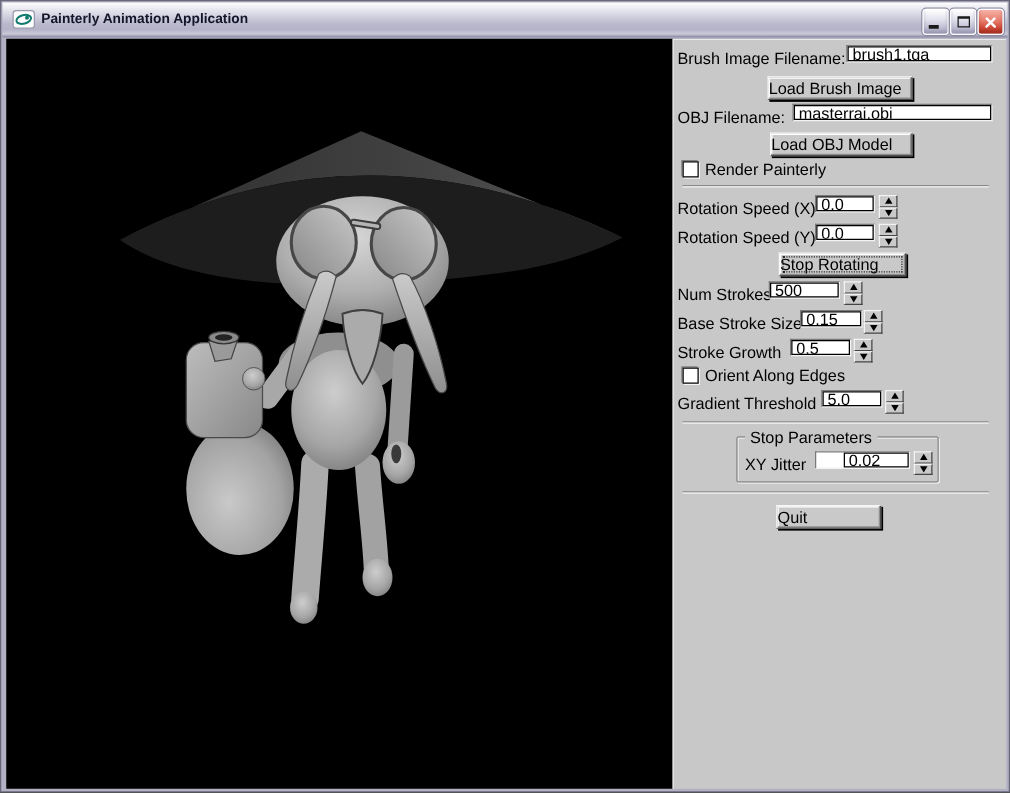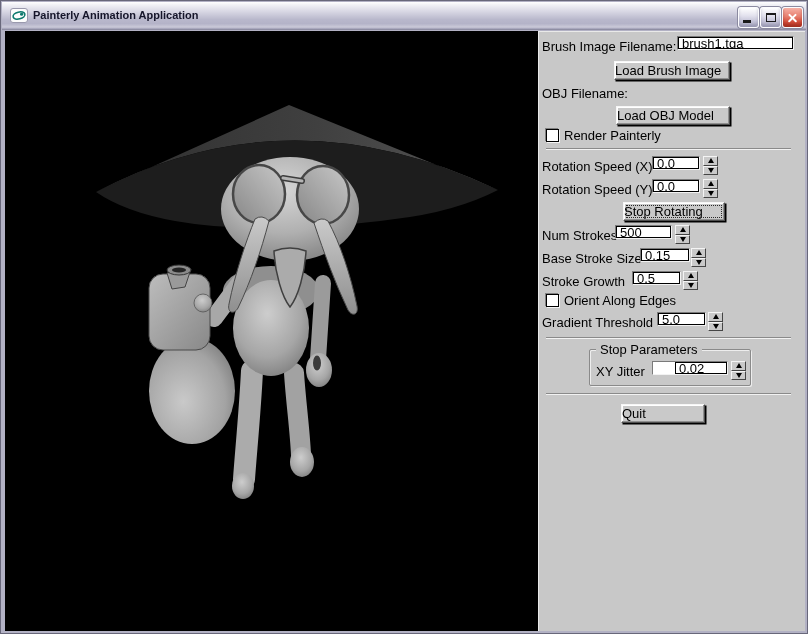--- a/index.html
+++ b/index.html
@@ -210,20 +210,23 @@
 
     <div class="lbl r" style="left:4px;top:8px;width:133px;">Brush Image Filename:</div>
     <div class="edit" style="left:139px;top:5px;width:117px;">
       <input value="brush1.tga" style="">
     </div>
     <div class="gbtn" style="left:76px;top:30px;width:116px;height:19px;">
       <span>Load Brush Image</span>
     </div>
 
     <div class="lbl r" style="left:4px;top:55px;width:90px;">OBJ Filename:</div>
+    <div class="edit" style="left:96px;top:52px;width:160px;">
+      <input value="masterrai.obj" style="">
+    </div>
     <div class="gbtn" style="left:78px;top:75px;width:114px;height:19px;">
       <span>Load OBJ Model</span>
     </div>
 
     <span class="gcheck" style="left:8px;top:98px;"></span>
     <div class="lbl" style="left:26px;top:97px;">Render Painterly</div>
 
     <div class="sep" style="top:117px;"></div>
 
     <div class="lbl r" style="left:4px;top:128px;width:108px;">Rotation Speed (X)</div>

